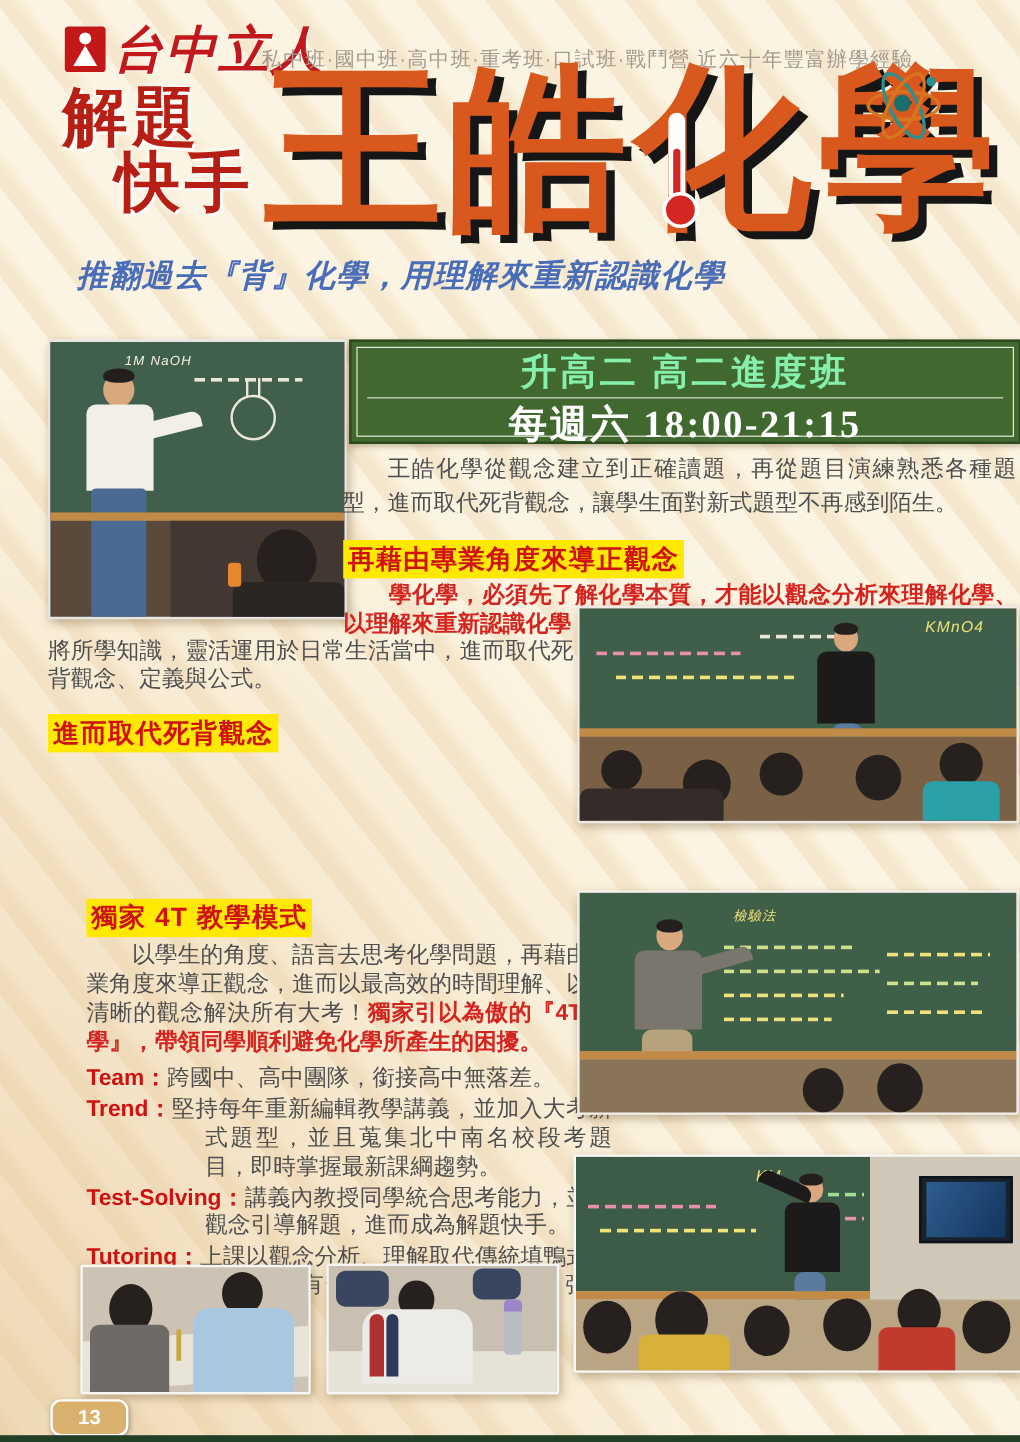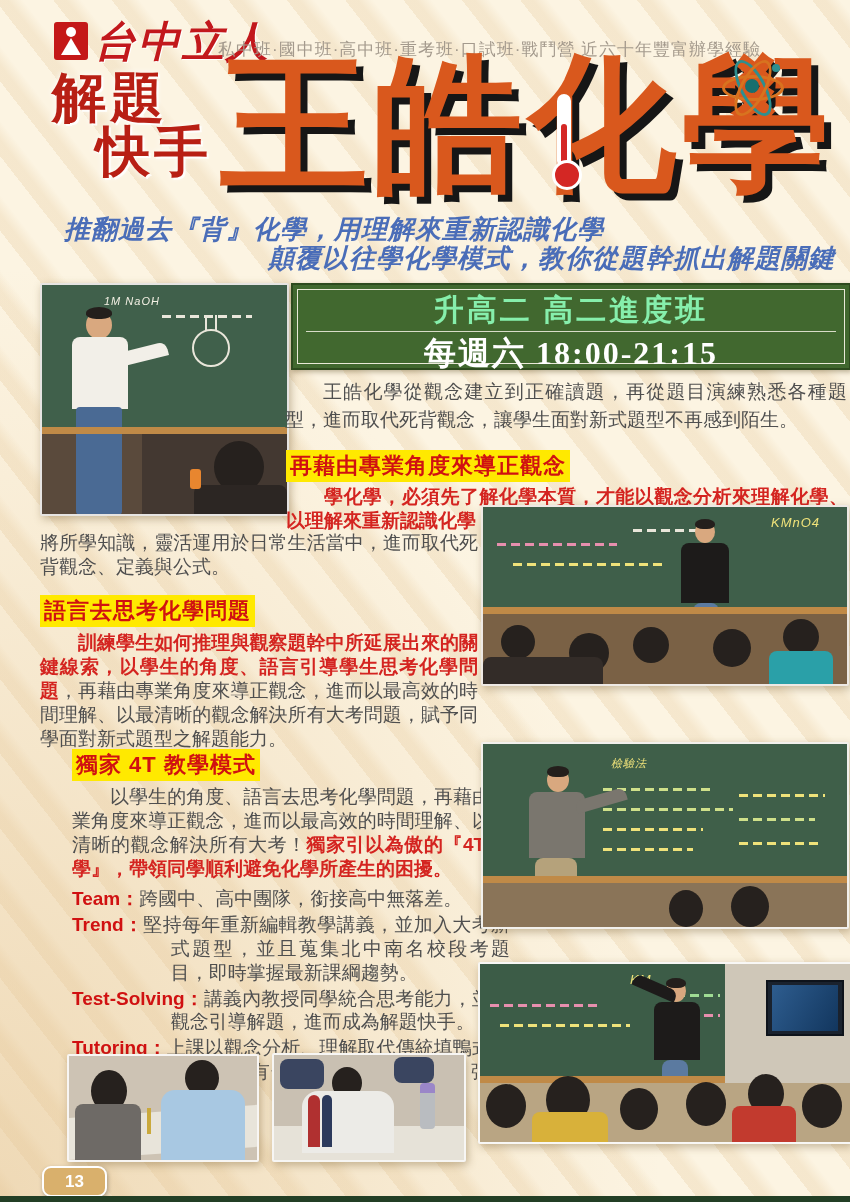--- a/index.html
+++ b/index.html
@@ -115,21 +115,20 @@
   </div>
   <div class="abs atom">
     <div class="orbit"></div>
       <div class="orbit orbit2"></div>
       <div class="orbit orbit3"></div>
     <div class="nucleus"></div>
       <div class="electron"></div>
   </div>
 
   <div class="abs sub sub1">推翻過去『背』化學，用理解來重新認識化學</div>
-  <div class="abs sub sub2">顛覆以往學化學模式，教你從題幹抓出解題關鍵</div>
 
   <div class="abs photo" style="left:40px; top:283px; width:245px; height:229px; background:#5a4a3c;">
     <div class="board" style="height:142px;"></div>
     <span class="chalk" style="left:62px; top:10px;">1M NaOH</span>
     <span class="scrib" style="left:120px; top:30px; width:90px; color:#e9e6da;"></span>
     <div class="flask" style="left:150px; top:44px;"></div>
     <div class="flask-neck" style="left:163px; top:30px;"></div>
     <div class="abs" style="left:18px; top:22px; width:90px; height:210px;">
       <div class="head skin" style="left:26px; top:4px; width:26px; height:28px;"></div>
       <div class="hairtop" style="left:26px; top:0px; width:26px; height:12px;"></div>
@@ -179,24 +178,21 @@
     <div class="head" style="left:18px; top:118px; width:34px; height:34px;"></div>
     <div class="head" style="left:86px; top:126px; width:40px; height:40px;"></div>
     <div class="head" style="left:150px; top:120px; width:36px; height:36px;"></div>
     <div class="head" style="left:230px; top:122px; width:38px; height:38px;"></div>
     <div class="head" style="left:300px; top:112px; width:36px; height:36px;"></div>
     <div class="torso" style="left:286px; top:144px; width:64px; height:33px; background:#2aa0a8;"></div>
     <div class="torso" style="left:0px; top:150px; width:120px; height:27px; background:#332c28;"></div>
   </div>
 
   <div class="abs" style="left:40px; top:595px; width:438px;">
-    <span class="heading">語言去思考化學問題</span>
-    <div class="body-txt indent" style="margin-top:4px;">
-      <span class="red">訓練學生如何推理與觀察題幹中所延展出來的關鍵線索，以學生的角度、語言引導學生思考化學問題</span><span class="dark">，再藉由專業角度來導正觀念，進而以最高效的時間理解、以最清晰的觀念解決所有大考問題，賦予同學面對新式題型之解題能力。</span>
-    </div>
+    <span class="heading">進而取代死背觀念</span>
   </div>
 
   <div class="abs" style="left:40px; top:749px; width:438px;margin-left:32px;">
     <span class="heading">獨家 4T 教學模式</span>
     <div class="body-txt indent" style="margin-top:4px;">
       <span class="dark">以學生的角度、語言去思考化學問題，再藉由專業角度來導正觀念，進而以最高效的時間理解、以最清晰的觀念解決所有大考！</span><span class="red">獨家引以為傲的『4T 教學』，帶領同學順利避免化學所產生的困擾。</span>
     </div>
     <div class="body-txt" style="margin-top:6px;">
       <div class="t4-item">
         <span class="t4-label">Team：</span><span class="dark">跨國中、高中團隊，銜接高中無落差。</span>

